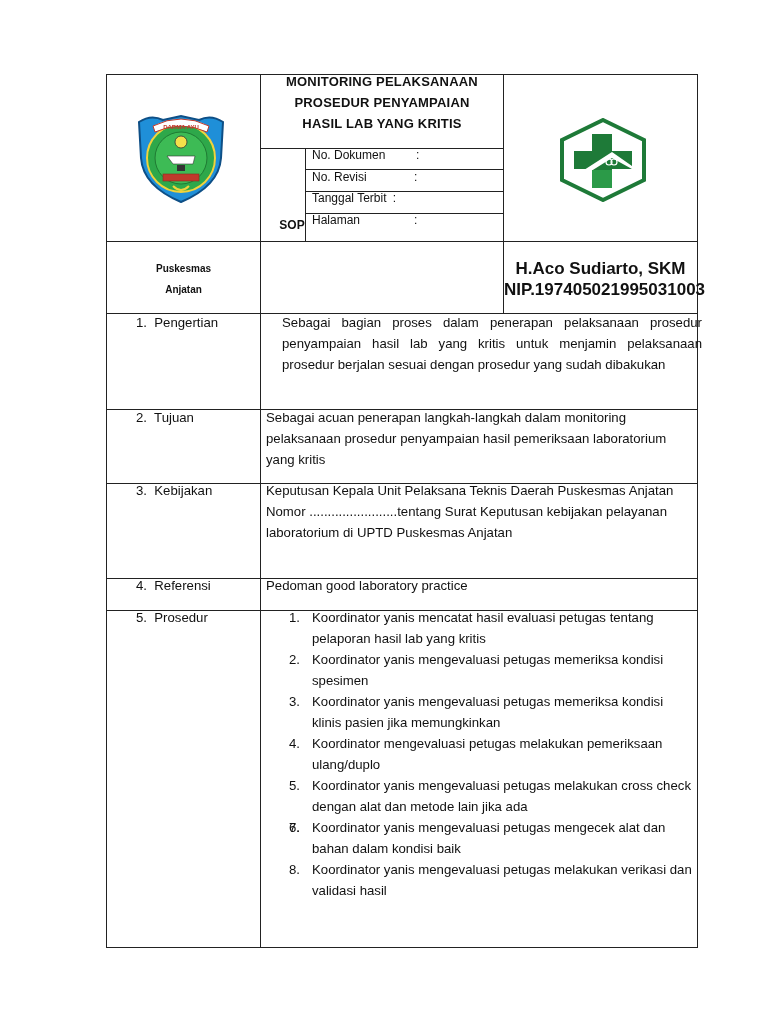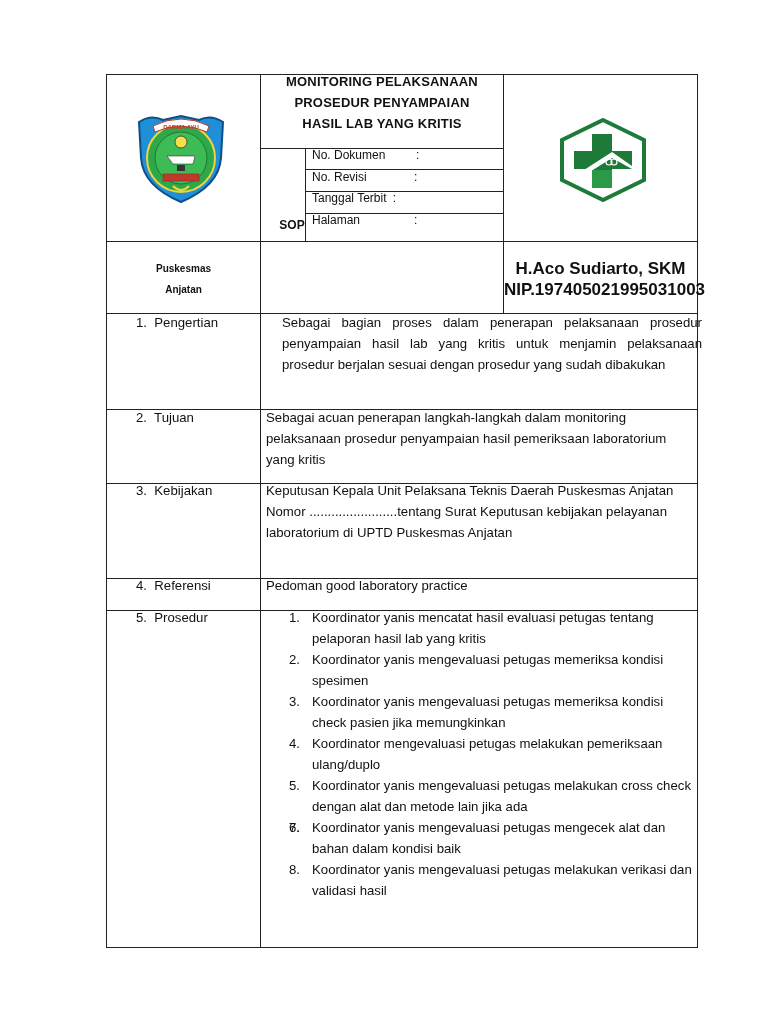--- a/index.html
+++ b/index.html
@@ -108,19 +108,19 @@
 
 <div class="abs body13" style="left:136px; top:575px; white-space:pre;">4.  Referensi</div>
 <div class="abs body13" style="left:266px; top:575px; width:420px;">Pedoman good laboratory practice</div>
 <div class="hline" style="left:106px; top:610px; width:592px;"></div>
 
 <div class="vline" style="left:260px; top:610px; height:338px;"></div>
 <div class="abs body13" style="left:136px; top:607px; white-space:pre;">5.  Prosedur</div>
 <ol class="proc abs" style="left:260px; top:607px; width:432px;">
   <li><span class="num">1.</span><span>Koordinator  yanis  mencatat hasil evaluasi petugas tentang pelaporan hasil lab yang kritis</span></li>
   <li><span class="num">2.</span><span>Koordinator yanis mengevaluasi petugas memeriksa kondisi spesimen</span></li>
-  <li><span class="num">3.</span><span>Koordinator yanis mengevaluasi petugas memeriksa kondisi check pasien jika memungkinkan</span></li>
+  <li><span class="num">3.</span><span>Koordinator yanis mengevaluasi petugas memeriksa kondisi klinis pasien jika memungkinkan</span></li>
   <li><span class="num">4.</span><span>Koordinator mengevaluasi petugas melakukan pemeriksaan ulang/duplo</span></li>
   <li><span class="num">5.</span><span>Koordinator yanis mengevaluasi petugas melakukan cross check dengan alat dan metode lain jika ada</span></li>
   <li><span class="num">6.</span></li>
   <li><span class="num">7.</span><span>Koordinator yanis mengevaluasi petugas mengecek alat dan bahan dalam kondisi baik</span></li>
   <li><span class="num">8.</span><span>Koordinator yanis mengevaluasi petugas melakukan verikasi dan validasi hasil</span></li>
 </ol>
 
 </body></html>

